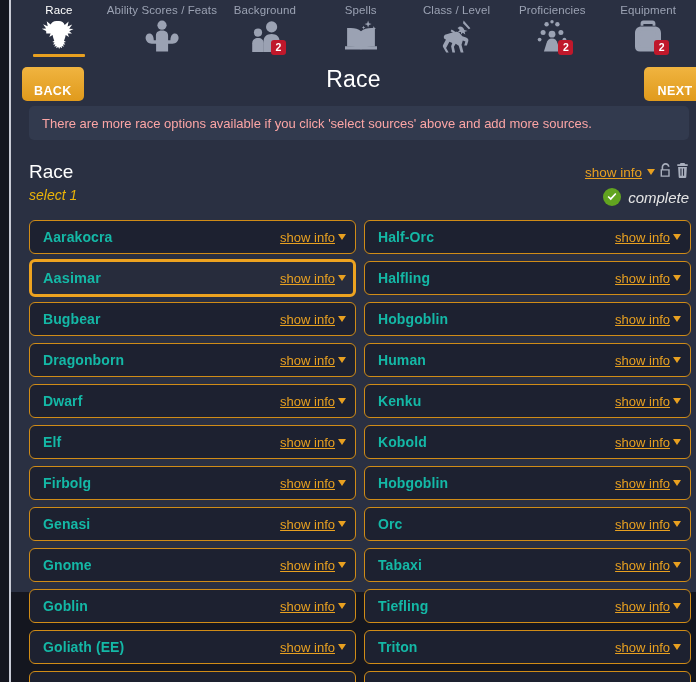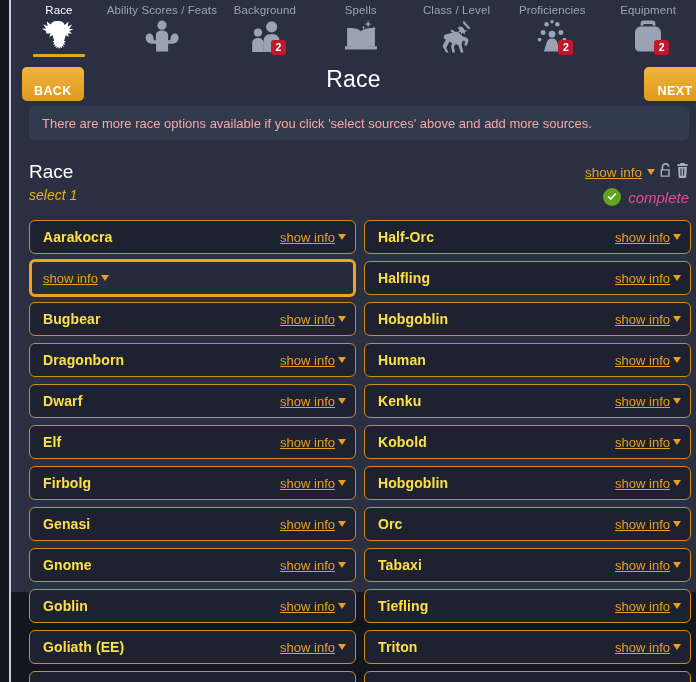--- a/index.html
+++ b/index.html
@@ -215,21 +215,21 @@
   .check-badge {
     width: 18px; height: 18px;
     border-radius: 50%;
     background: #62a420;
     display: flex; align-items: center; justify-content: center;
   }
   .check-badge svg { display: block; }
   .complete-text {
     font-size: 15px;
     font-style: italic;
-    color: #ec4899;
+    color: #e5e5e5;
   }
 
   
   .lists {
     position: absolute;
     left: 18px; top: 220px;
     width: 662px;
     height: 462px;
     overflow: hidden;
   }
@@ -258,21 +258,21 @@
     background: #272c3c;
     height: 38px;
     margin-top: -2px;
     margin-bottom: 5px;
     padding: 0 7px 0 11px;
   }
   .race-name {
     flex: 1;
     font-size: 14px;
     font-weight: bold;
-    color: #fde047;
+    color: #14b8a6;
     letter-spacing: .1px;
     white-space: nowrap;
     overflow: hidden;
   }
   .race-row.selected .race-name { font-size: 14.5px; }
 
   .row-info {
     display: flex;
     align-items: center;
     gap: 2px;
@@ -419,20 +419,21 @@
     <div class="lists">
       <div class="col col-left" id="col-left">
           <div class="race-row">
             <span class="race-name">Aarakocra</span>
             <span class="row-info">
               <span class="show-info-link">show info</span>
               <span class="caret"></span>
             </span>
           </div>
           <div class="race-row selected">
+            <span class="race-name">Aasimar</span>
             <span class="row-info">
               <span class="show-info-link">show info</span>
               <span class="caret"></span>
             </span>
           </div>
           <div class="race-row">
             <span class="race-name">Bugbear</span>
             <span class="row-info">
               <span class="show-info-link">show info</span>
               <span class="caret"></span>

